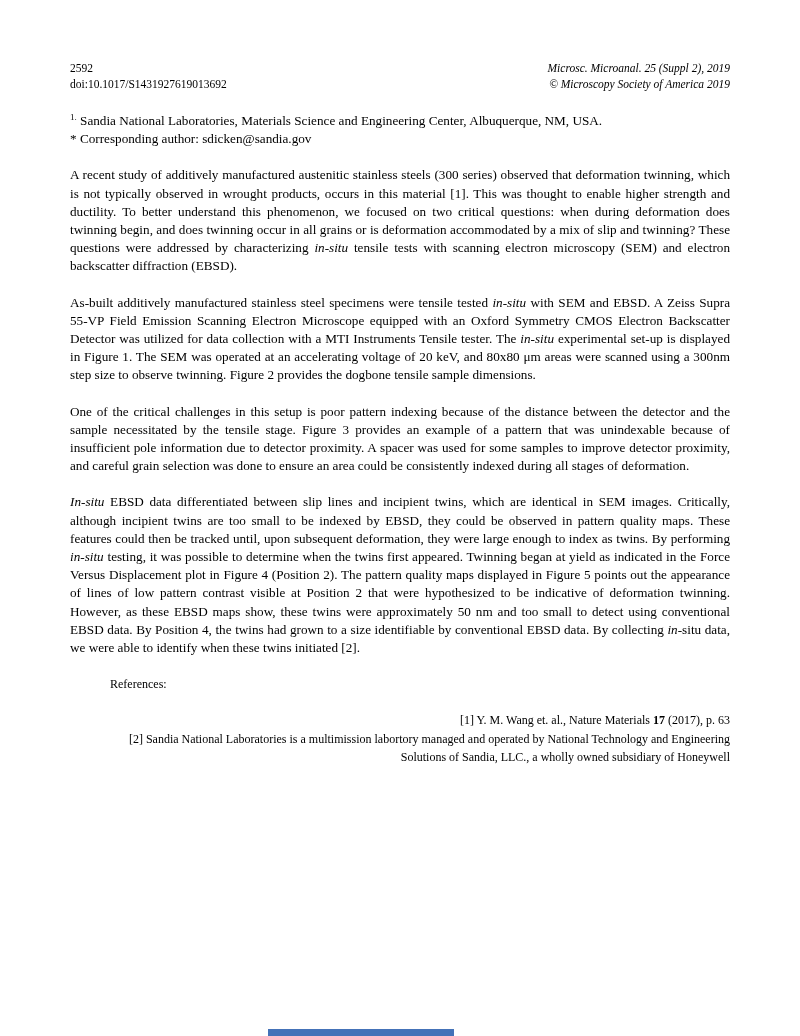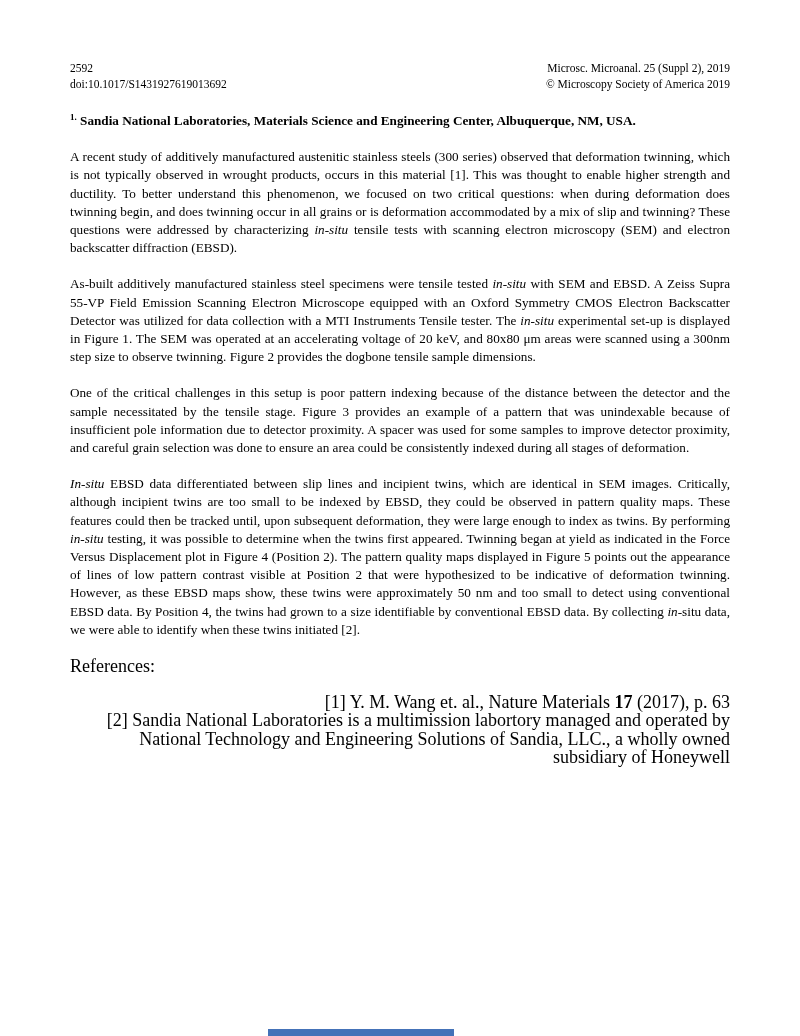--- a/index.html
+++ b/index.html
@@ -13,53 +13,53 @@
     color: #000000;
   }
   .page { padding: 60px 70px 0 70px; }
 
   .page-header {
     display: flex;
     justify-content: space-between;
     font-size: 11.5px;
     line-height: 16px;
   }
-  .header-right { text-align: right; }
+  .header-right { text-align: right; font-style: italic; }
 
   .title {
     margin-top: 24px;
     font-size: 15.5px;
     font-weight: bold;
     line-height: 24px;
   }
 
   .authors {
     margin-top: 20px;
     font-size: 13.4px;
     line-height: 18px;
   }
 
   .affiliations {
     margin-top: 20px;
     font-size: 13.2px;
     line-height: 18.2px;
-    font-weight: bold;
   }
 
   .body-par {
     margin-top: 18px;
     font-size: 13.2px;
     line-height: 18.2px;
     text-align: justify;
   }
 
   .references {
     margin-top: 18px;
-    font-size: 18px;
+    font-size: 12px;
     line-height: 18.2px;
+    margin-left: 40px;
   }
   .ref-list { margin-top: 18px; text-align: right; }
 
   .it { font-style: italic; }
   .bd { font-weight: bold; }
   sup { font-size: 9px; line-height: 0; vertical-align: super; }
 
   .bottom-bar {
     position: absolute;
     left: 268px;
@@ -82,20 +82,21 @@
     <div class="header-right">
       <div>Microsc. Microanal. 25 (Suppl 2), 2019</div>
       <div>© Microscopy Society of America 2019</div>
     </div>
   </header>
 
 
 
   <div class="affiliations">
     <div><sup>1.</sup><span> Sandia National Laboratories, Materials Science and Engineering Center, Albuquerque, NM, USA.</span></div>
+    <div>* Corresponding author: sdicken@sandia.gov</div>
   </div>
 
   <p class="body-par"><span>A recent study of additively manufactured austenitic stainless steels (300 series) observed that deformation twinning, which is not typically observed in wrought products, occurs in this material [1]. This was thought to enable higher strength and ductility. To better understand this phenomenon, we focused on two critical questions: when during deformation does twinning begin, and does twinning occur in all grains or is deformation accommodated by a mix of slip and twinning? These questions were addressed by characterizing </span><span class="it">in-situ</span><span> tensile tests with scanning electron microscopy (SEM) and electron backscatter diffraction (EBSD).</span></p>
 
   <p class="body-par"><span>As-built additively manufactured stainless steel specimens were tensile tested </span><span class="it">in-situ</span><span> with SEM and EBSD.  A Zeiss Supra 55-VP Field Emission Scanning Electron Microscope equipped with an Oxford Symmetry CMOS Electron Backscatter Detector was utilized for data collection with a MTI Instruments Tensile tester. The </span><span class="it">in-situ</span><span> experimental set-up is displayed in Figure 1. The SEM was operated at an accelerating voltage of 20 keV, and 80x80 μm areas were scanned using a 300nm step size to observe twinning. Figure 2 provides the dogbone tensile sample dimensions.</span></p>
 
   <p class="body-par"><span>One of the critical challenges in this setup is poor pattern indexing because of the distance between the detector and the sample necessitated by the tensile stage. Figure 3 provides an example of a pattern that was unindexable because of insufficient pole information due to detector proximity. A spacer was used for some samples to improve detector proximity, and careful grain selection was done to ensure an area could be consistently indexed during all stages of deformation.</span></p>
 
   <p class="body-par"><span class="it">In-situ</span><span> EBSD data differentiated between slip lines and incipient twins, which are identical in SEM images. Critically, although incipient twins are too small to be indexed by EBSD, they could be observed in pattern quality maps. These features could then be tracked until, upon subsequent deformation, they were large enough to index as twins. By performing </span><span class="it">in-situ</span><span> testing, it was possible to determine when the twins first appeared. Twinning began at yield as indicated in the Force Versus Displacement plot in Figure 4 (Position 2). The pattern quality maps displayed in Figure 5 points out the appearance of lines of low pattern contrast visible at Position 2 that were hypothesized to be indicative of deformation twinning. However, as these EBSD maps show, these twins were approximately 50 nm and too small to detect using conventional EBSD data. By Position 4, the twins had grown to a size identifiable by conventional EBSD data. By collecting </span><span class="it">in</span><span>-situ data, we were able to identify when these twins initiated [2].</span></p>
 

